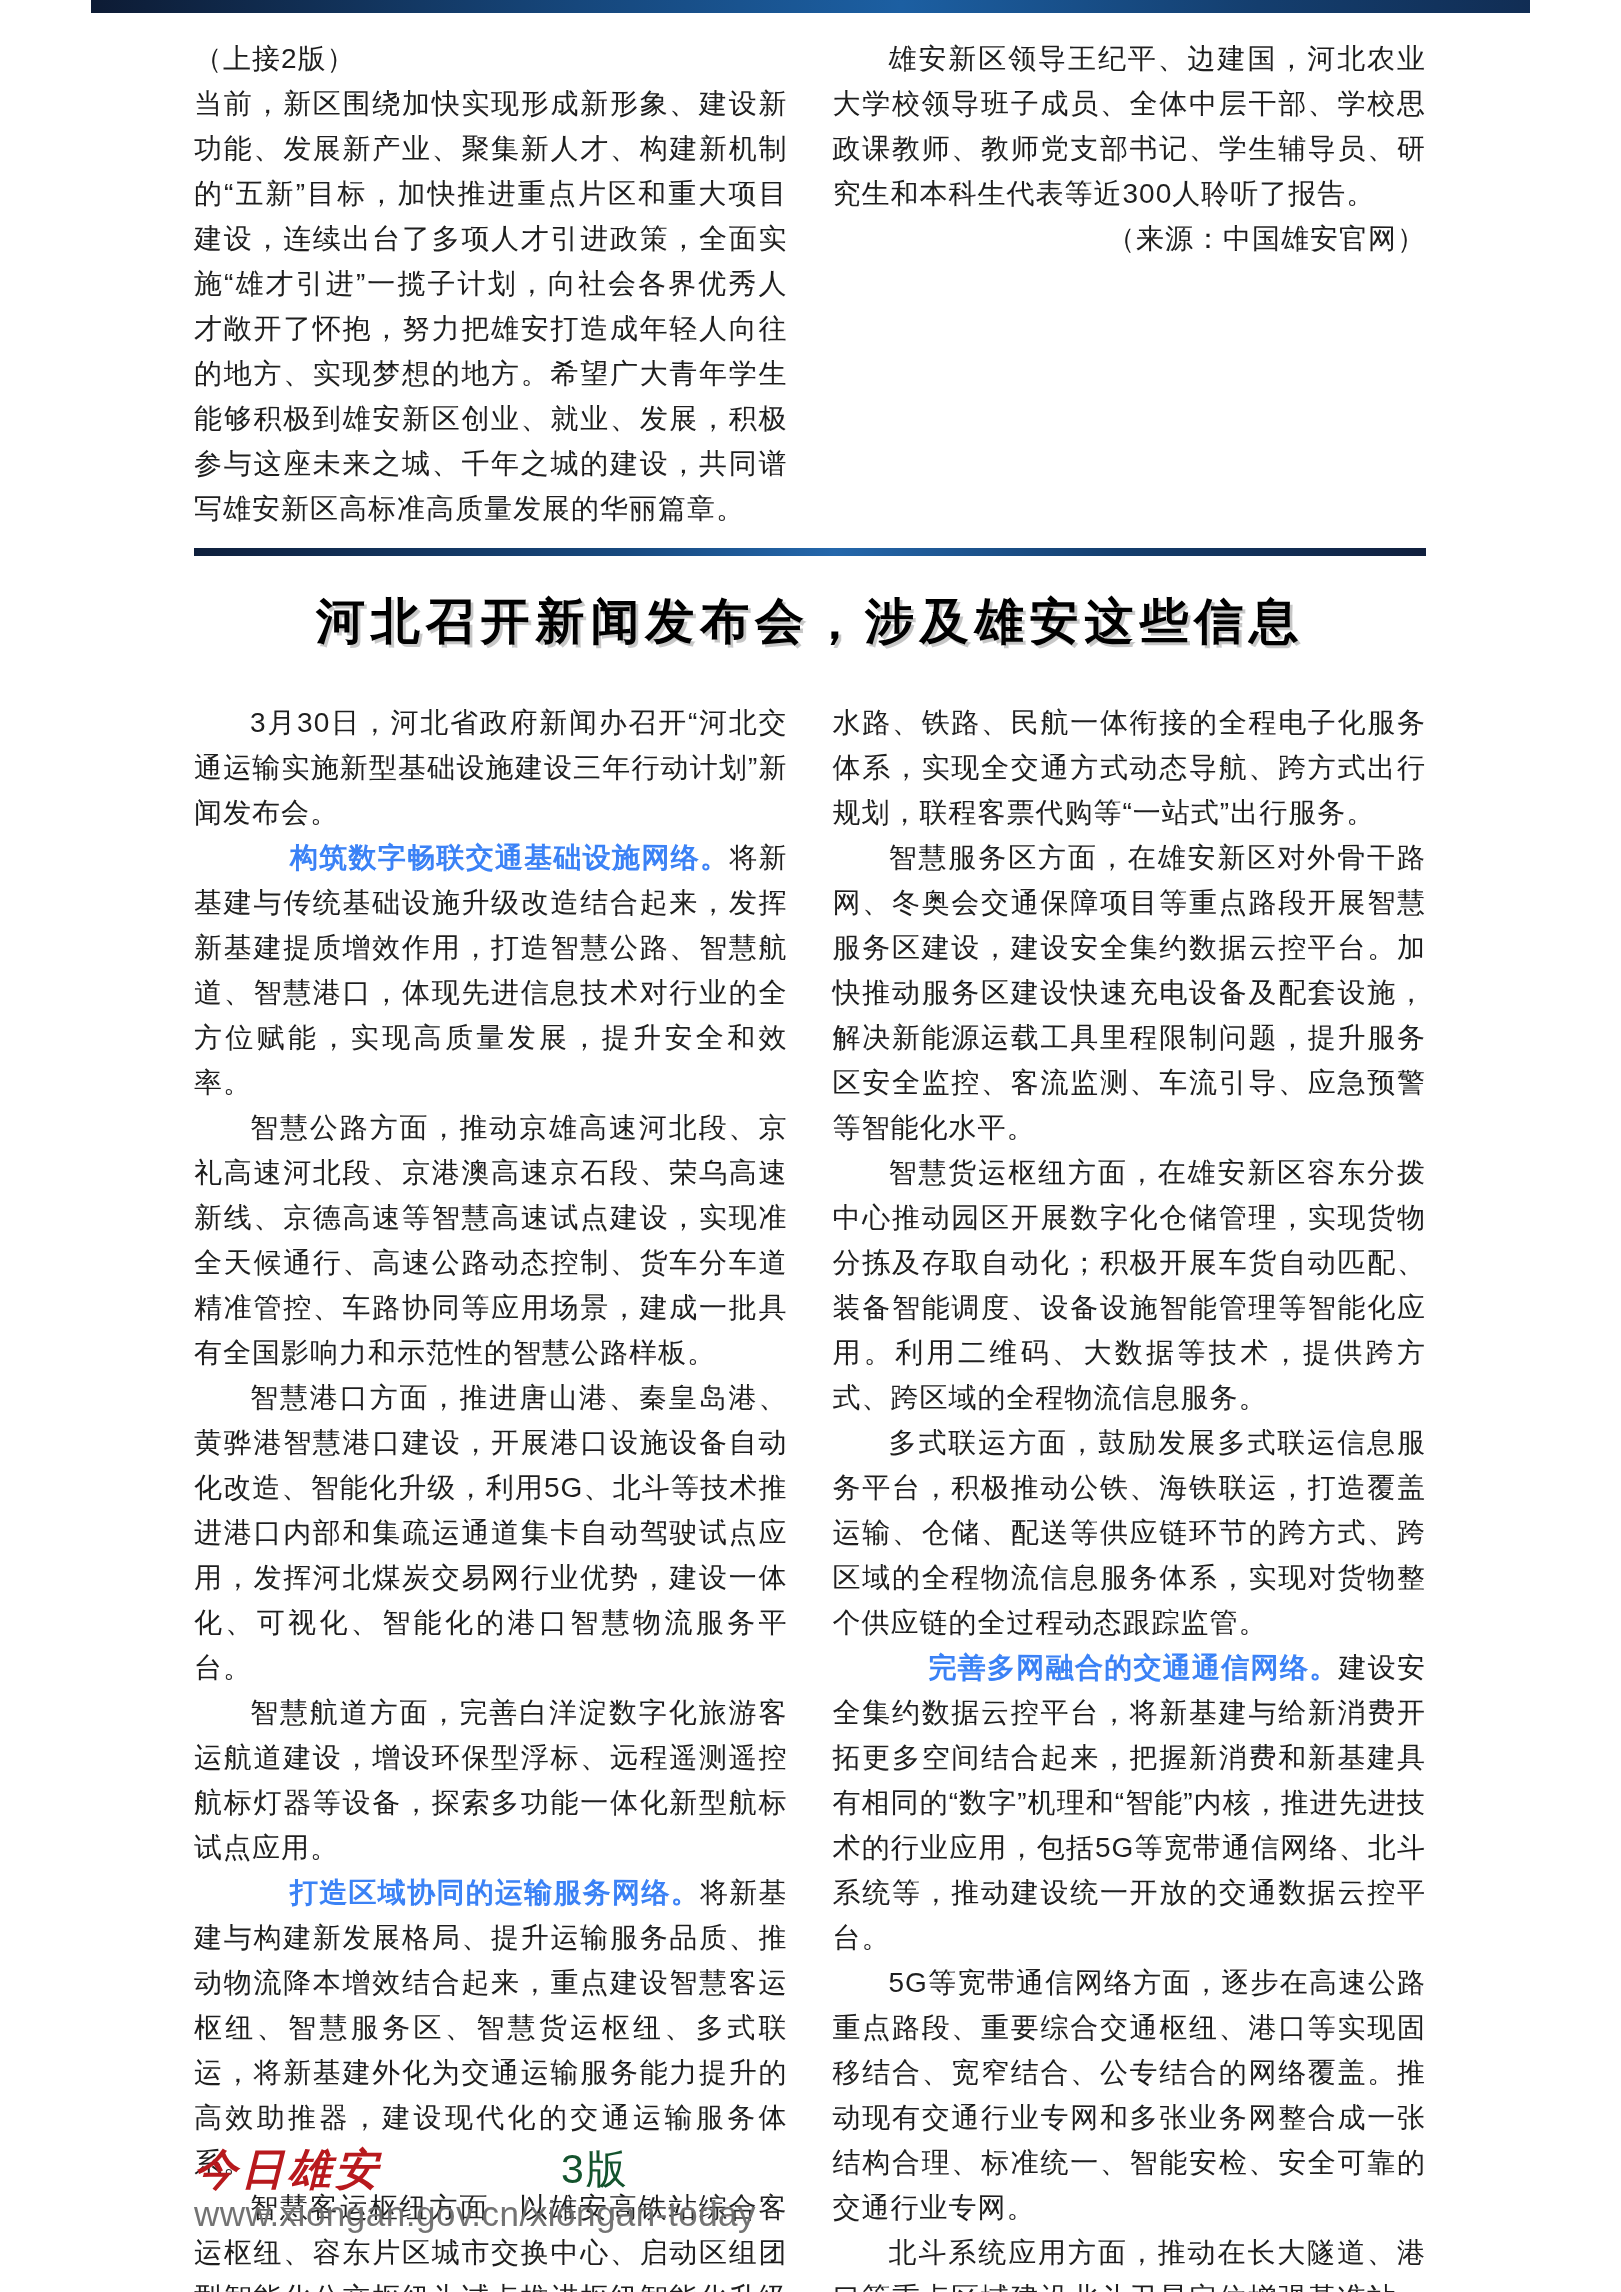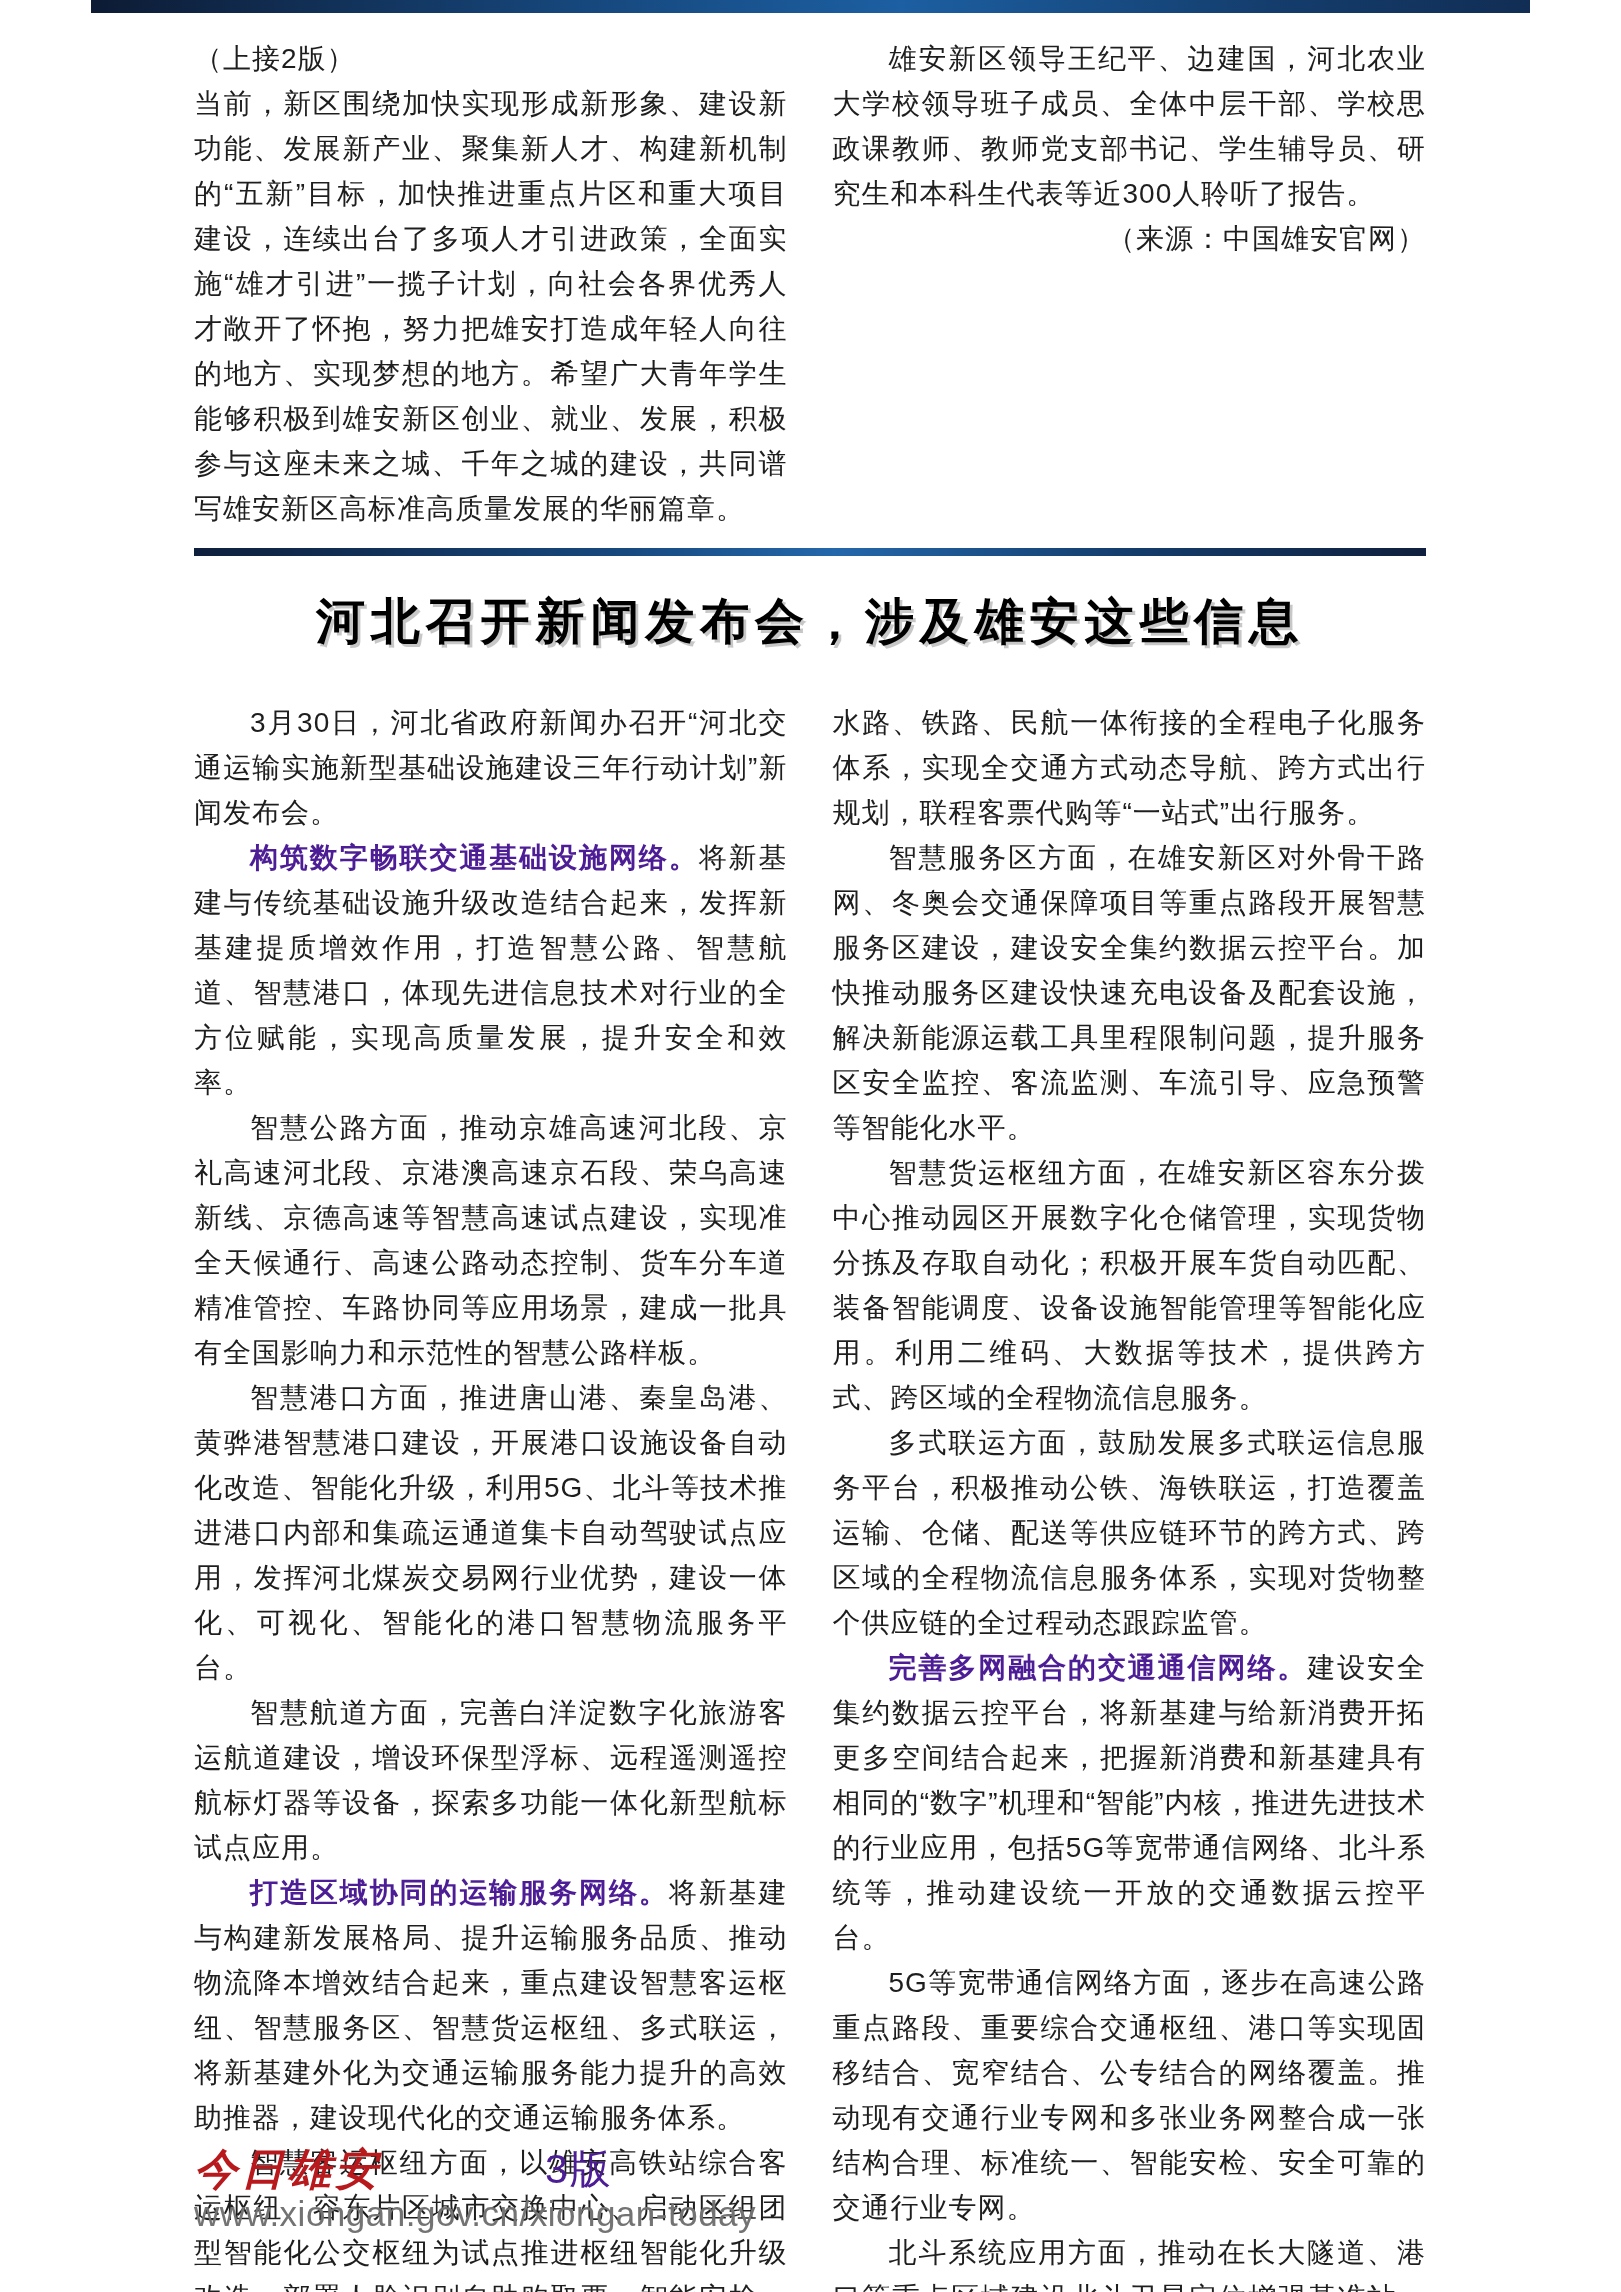--- a/index.html
+++ b/index.html
@@ -15,21 +15,21 @@
   .top-bar{
     width:1621px;height:12.7px;
     background:linear-gradient(90deg,#0d1b34 0%,#16477c 30%,#1c5fa2 50%,#143e6e 72%,#0f2243 100%);
   }
   .content{padding:0 104px 0 103px;}
   .cols{display:flex;gap:45px;}
   .col{flex:1 1 0;min-width:0;}
   .body-text{font-size:28px;line-height:45px;letter-spacing:1px;text-align:justify;color:#1e1e1e;}
   .body-text p{margin:0;}
   .body-text p.indent{text-indent:2em;}
-  .body-text b{color:#4c1d95;font-weight:bold;}
+  .body-text b{color:#3b82f6;font-weight:bold;margin-left:40px;}
   .tail{float:right;letter-spacing:1px;}
   .sec1{padding-top:23.5px;}
   .continued-from{font-size:28px;line-height:45px;letter-spacing:1px;color:#1e1e1e;margin:0;}
   .divider{
     margin:16.7px 0 0 0;
     height:7.8px;
     background:linear-gradient(90deg,#0e1f3c 0%,#17497f 35%,#2467ab 52%,#143e6e 75%,#101f3d 100%);
   }
   .headline{
     margin:33px 0 0 0;
@@ -51,22 +51,22 @@
   .logo{
     font-family:"Liberation Serif","DejaVu Serif",serif;
     font-style:italic;
     font-weight:bold;
     font-size:43px;
     line-height:43px;
     color:#b8191d;
     letter-spacing:3.9px;
   }
   .page-num{
-    position:absolute;left:351px;top:0;
-    font-size:41px;line-height:43px;color:#4c1d95;letter-spacing:2px;
+    position:absolute;left:367px;top:0;
+    font-size:41px;line-height:43px;color:#14532d;letter-spacing:2px;
   }
   .site-url{
     margin-top:5.9px;
     font-size:35px;line-height:33px;color:#737373;letter-spacing:0.5px;
   }
 </style>
 </head>
 <body>
 
 <div class="page">

